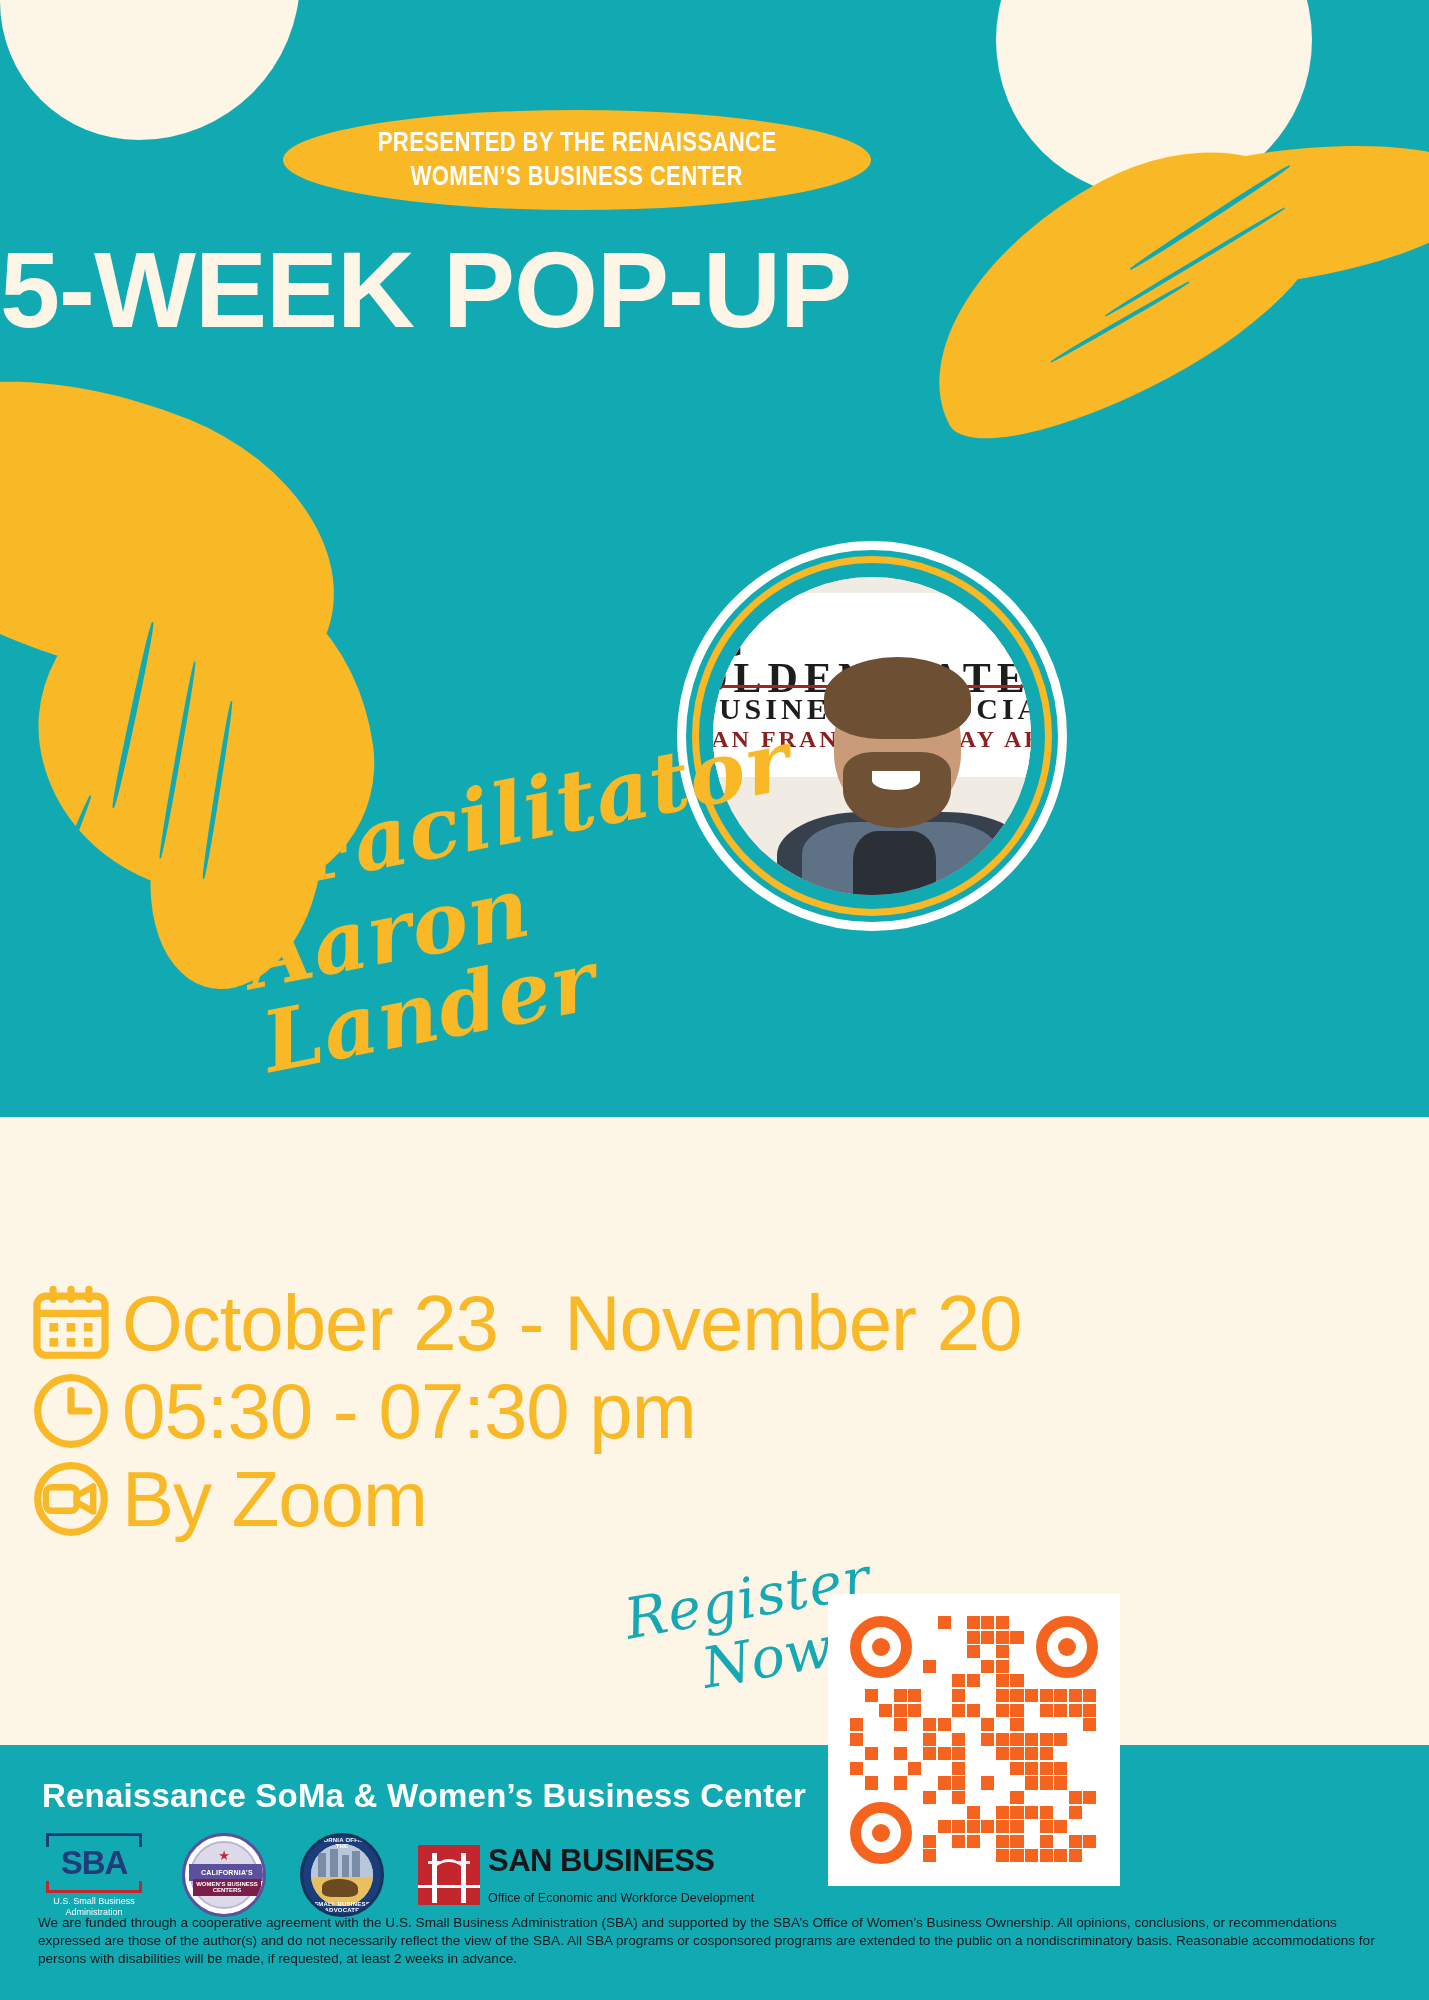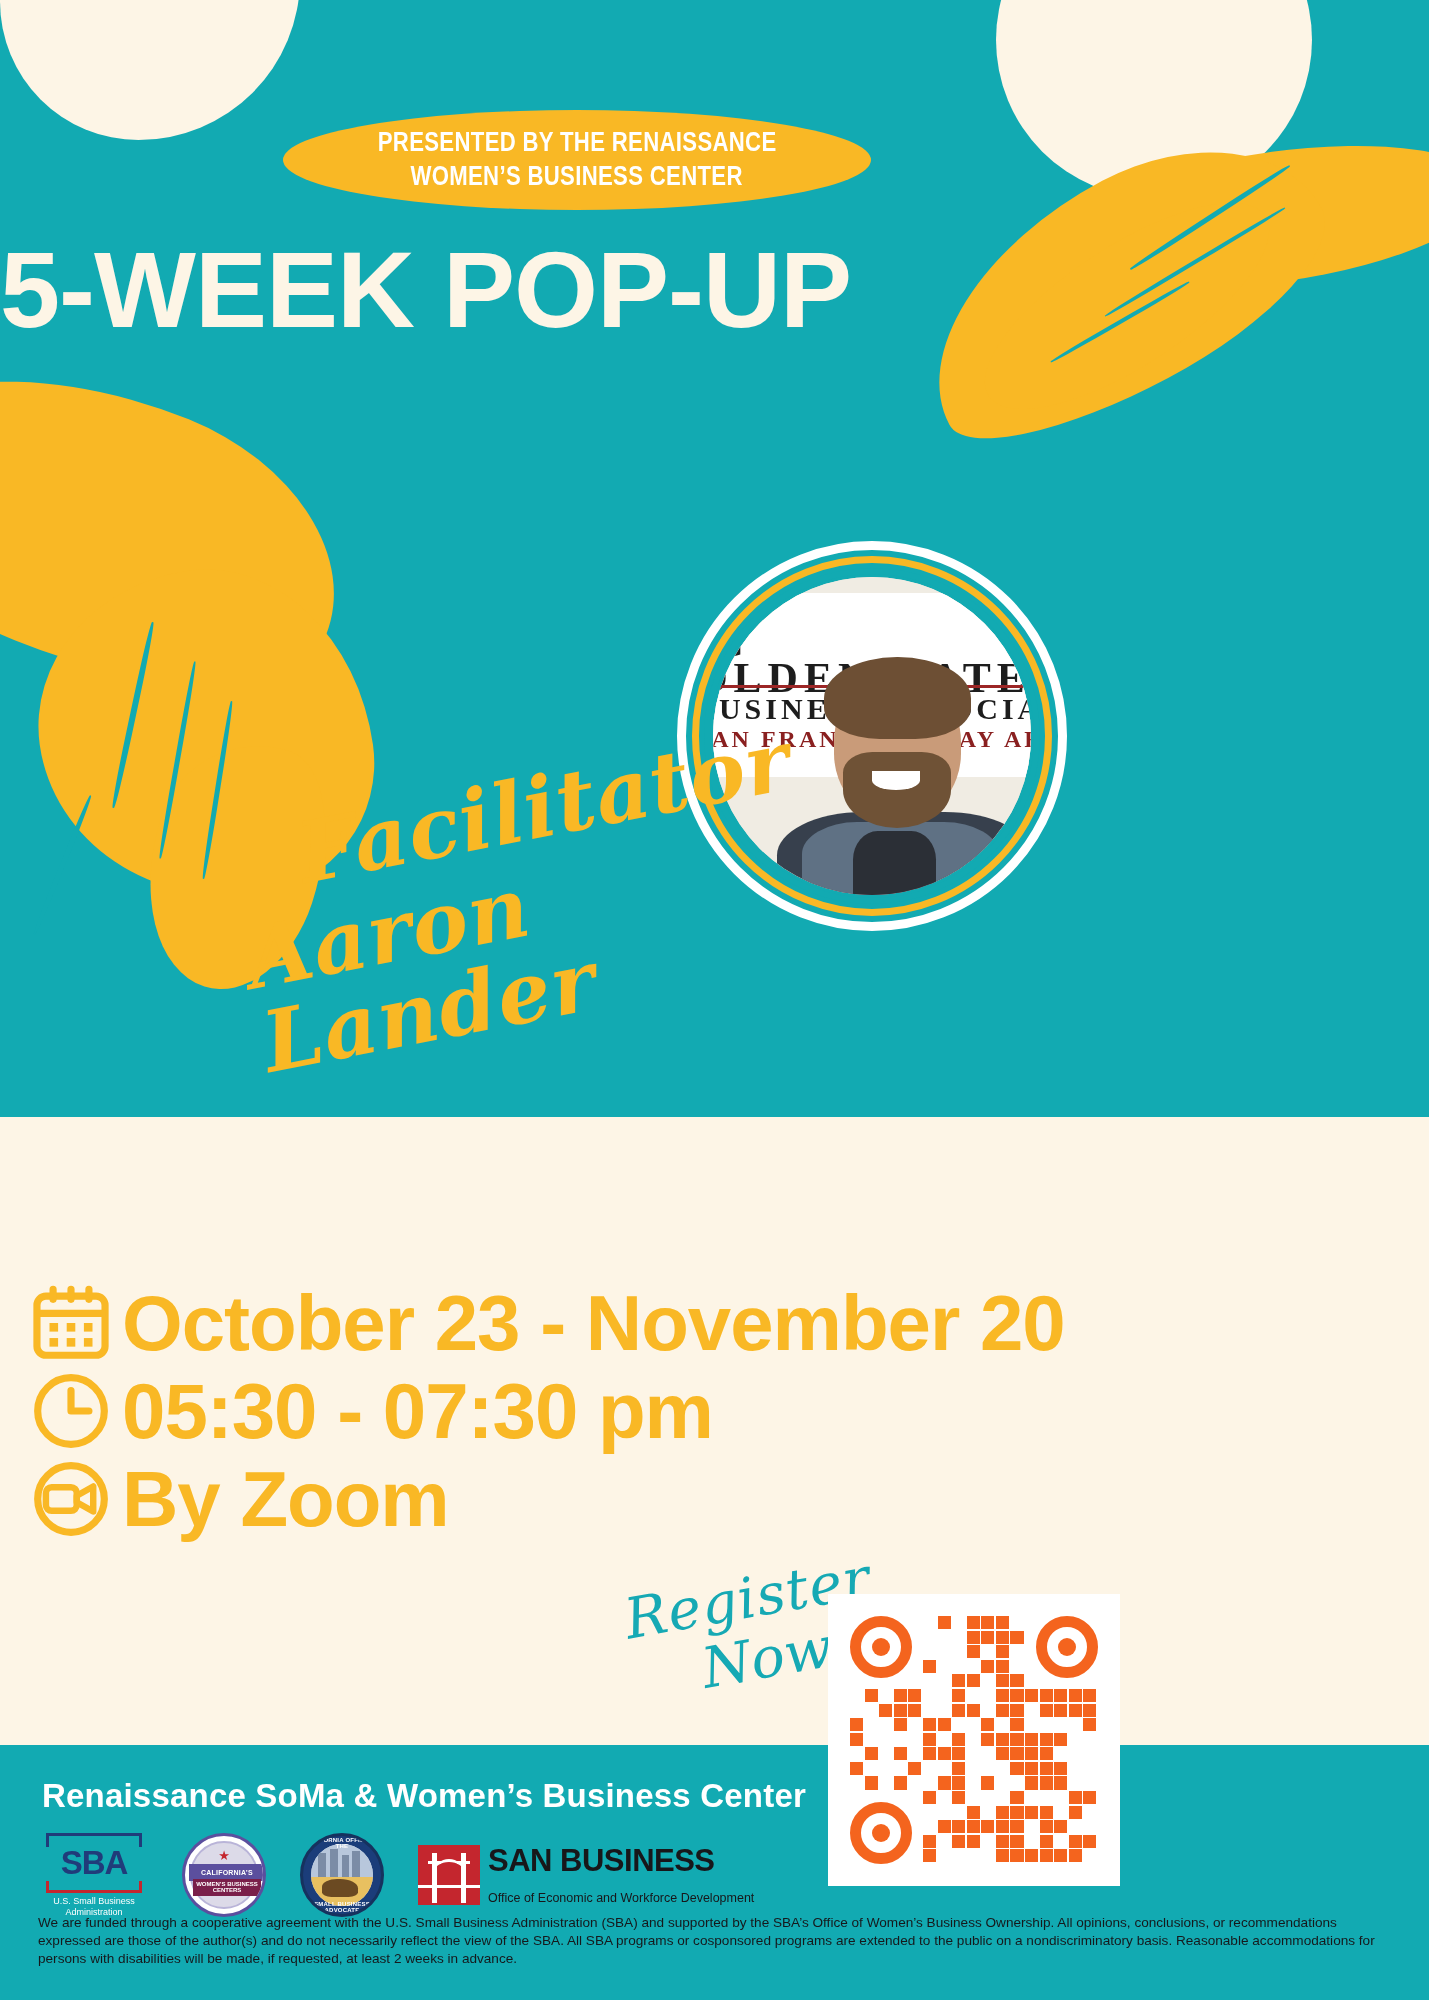--- a/index.html
+++ b/index.html
@@ -303,21 +303,21 @@
     display: flex; align-items: center;
     margin-bottom: 2px;
   }
   .info-icon {
     flex: 0 0 auto;
     margin-right: 8px;
     display: flex; align-items: center; justify-content: center;
   }
   .info-text {
     color: #f9b825;
-    font-weight: bold;
+    font-weight: normal;
     font-size: 78px;
     line-height: 1.08;
     letter-spacing: -1px;
     white-space: nowrap;
   }
 
   
   .register-script {
     position: absolute;
     left: 628px; top: 1570px;

